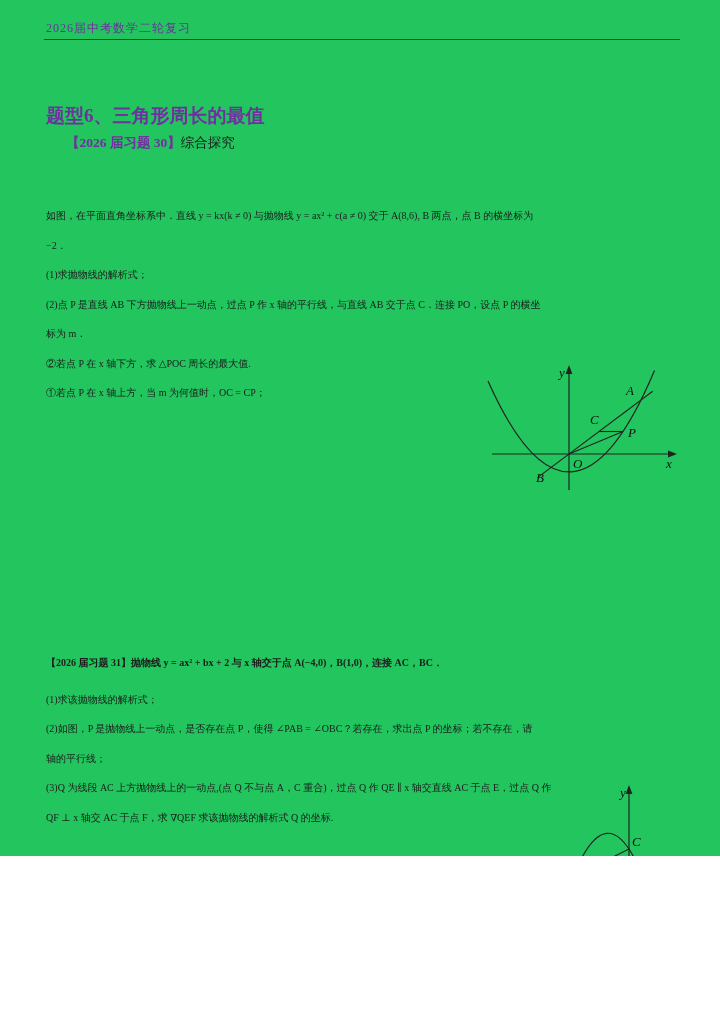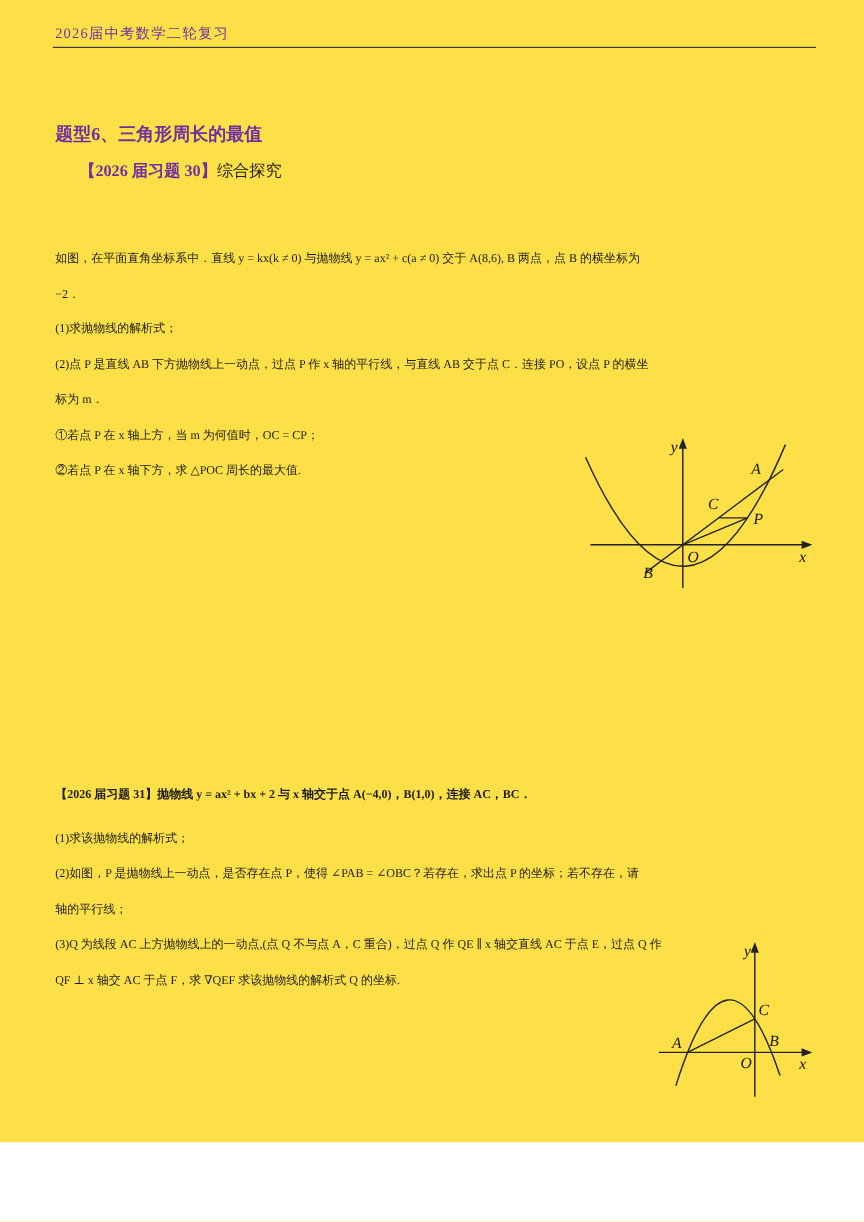--- a/index.html
+++ b/index.html
@@ -1,32 +1,32 @@
 <!DOCTYPE html>
 <html><head>
 <meta charset="utf-8">
 <style>
   * { margin:0; padding:0; box-sizing:border-box; }
   html,body { background:#ffffff; }
   .page {
-    position:relative; width:720px; height:952px; background:#fde047;
+    position:relative; width:720px; height:856px; background:#22c55e;
     font-family:"Liberation Serif","DejaVu Serif",serif; color:#1c1c1c;
     overflow:hidden;
   }
   .header-title {
     position:absolute; left:46px; top:20px;
     font-size:12px; color:#7030A0; letter-spacing:1px;
   }
   .header-rule {
     position:absolute; left:44px; right:40px; top:39px;
     border-top:1.6px solid #3a3a3a;
   }
   .section-title {
     position:absolute; left:46px; top:103px;
-    font-size:15px; font-weight:bold; color:#7030A0;
+    font-size:19px; font-weight:bold; color:#7030A0;
   }
   .prob-head { font-size:13.5px;margin-left:20px; }
   .prob-head .tag { color:#7030A0; font-weight:bold; }
   .prob30-head { position:absolute; left:46px; top:134px; }
   .textblock {
     position:absolute; left:46px; width:634px;
     font-size:10px; line-height:29.5px; color:#1c1c1c;margin-top:40px;
   }
   .tb30 { top:161px; }
   .tb31 { top:608px; }
@@ -60,22 +60,22 @@
   <div class="prob-head prob30-head">
     <span class="tag">【2026 届习题 30】</span><span>综合探究</span>
   </div>
 
   <div class="textblock tb30">
     <div class="text-line">如图，在平面直角坐标系中．直线 y = kx(k ≠ 0) 与抛物线 y = ax² + c(a ≠ 0) 交于 A(8,6), B 两点，点 B 的横坐标为</div>
     <div class="text-line">−2．</div>
     <div class="text-line">(1)求抛物线的解析式；</div>
     <div class="text-line">(2)点 P 是直线 AB 下方抛物线上一动点，过点 P 作 x 轴的平行线，与直线 AB 交于点 C．连接 PO，设点 P 的横坐</div>
     <div class="text-line">标为 m．</div>
+    <div class="text-line">②若点 P 在 x 轴下方，求 △POC 周长的最大值.</div>
     <div class="text-line">①若点 P 在 x 轴上方，当 m 为何值时，OC = CP；</div>
-    <div class="text-line">②若点 P 在 x 轴下方，求 △POC 周长的最大值.</div>
   </div>
 
   <svg class="fig fig-30" width="205" height="140" viewBox="0 0 205 140" aria-hidden="true">
     <path class="axis" d="M 18,92 H 197"></path>
     <path class="arrowhead" d="M 203,92 L 194,88.6 L 194,95.4 Z"></path>
     <path class="axis" d="M 95,128 V 9"></path>
     <path class="arrowhead" d="M 95,3 L 91.6,12 L 98.4,12 Z"></path>
     <path class="curve" d="M 14,19 Q 97.3,206 180.5,8.5"></path>
     <path class="curve thin" d="M 63.5,115.6 L 178.7,29.2"></path>
     <path class="curve thin" d="M 125,69.5 L 149,69.5"></path>

